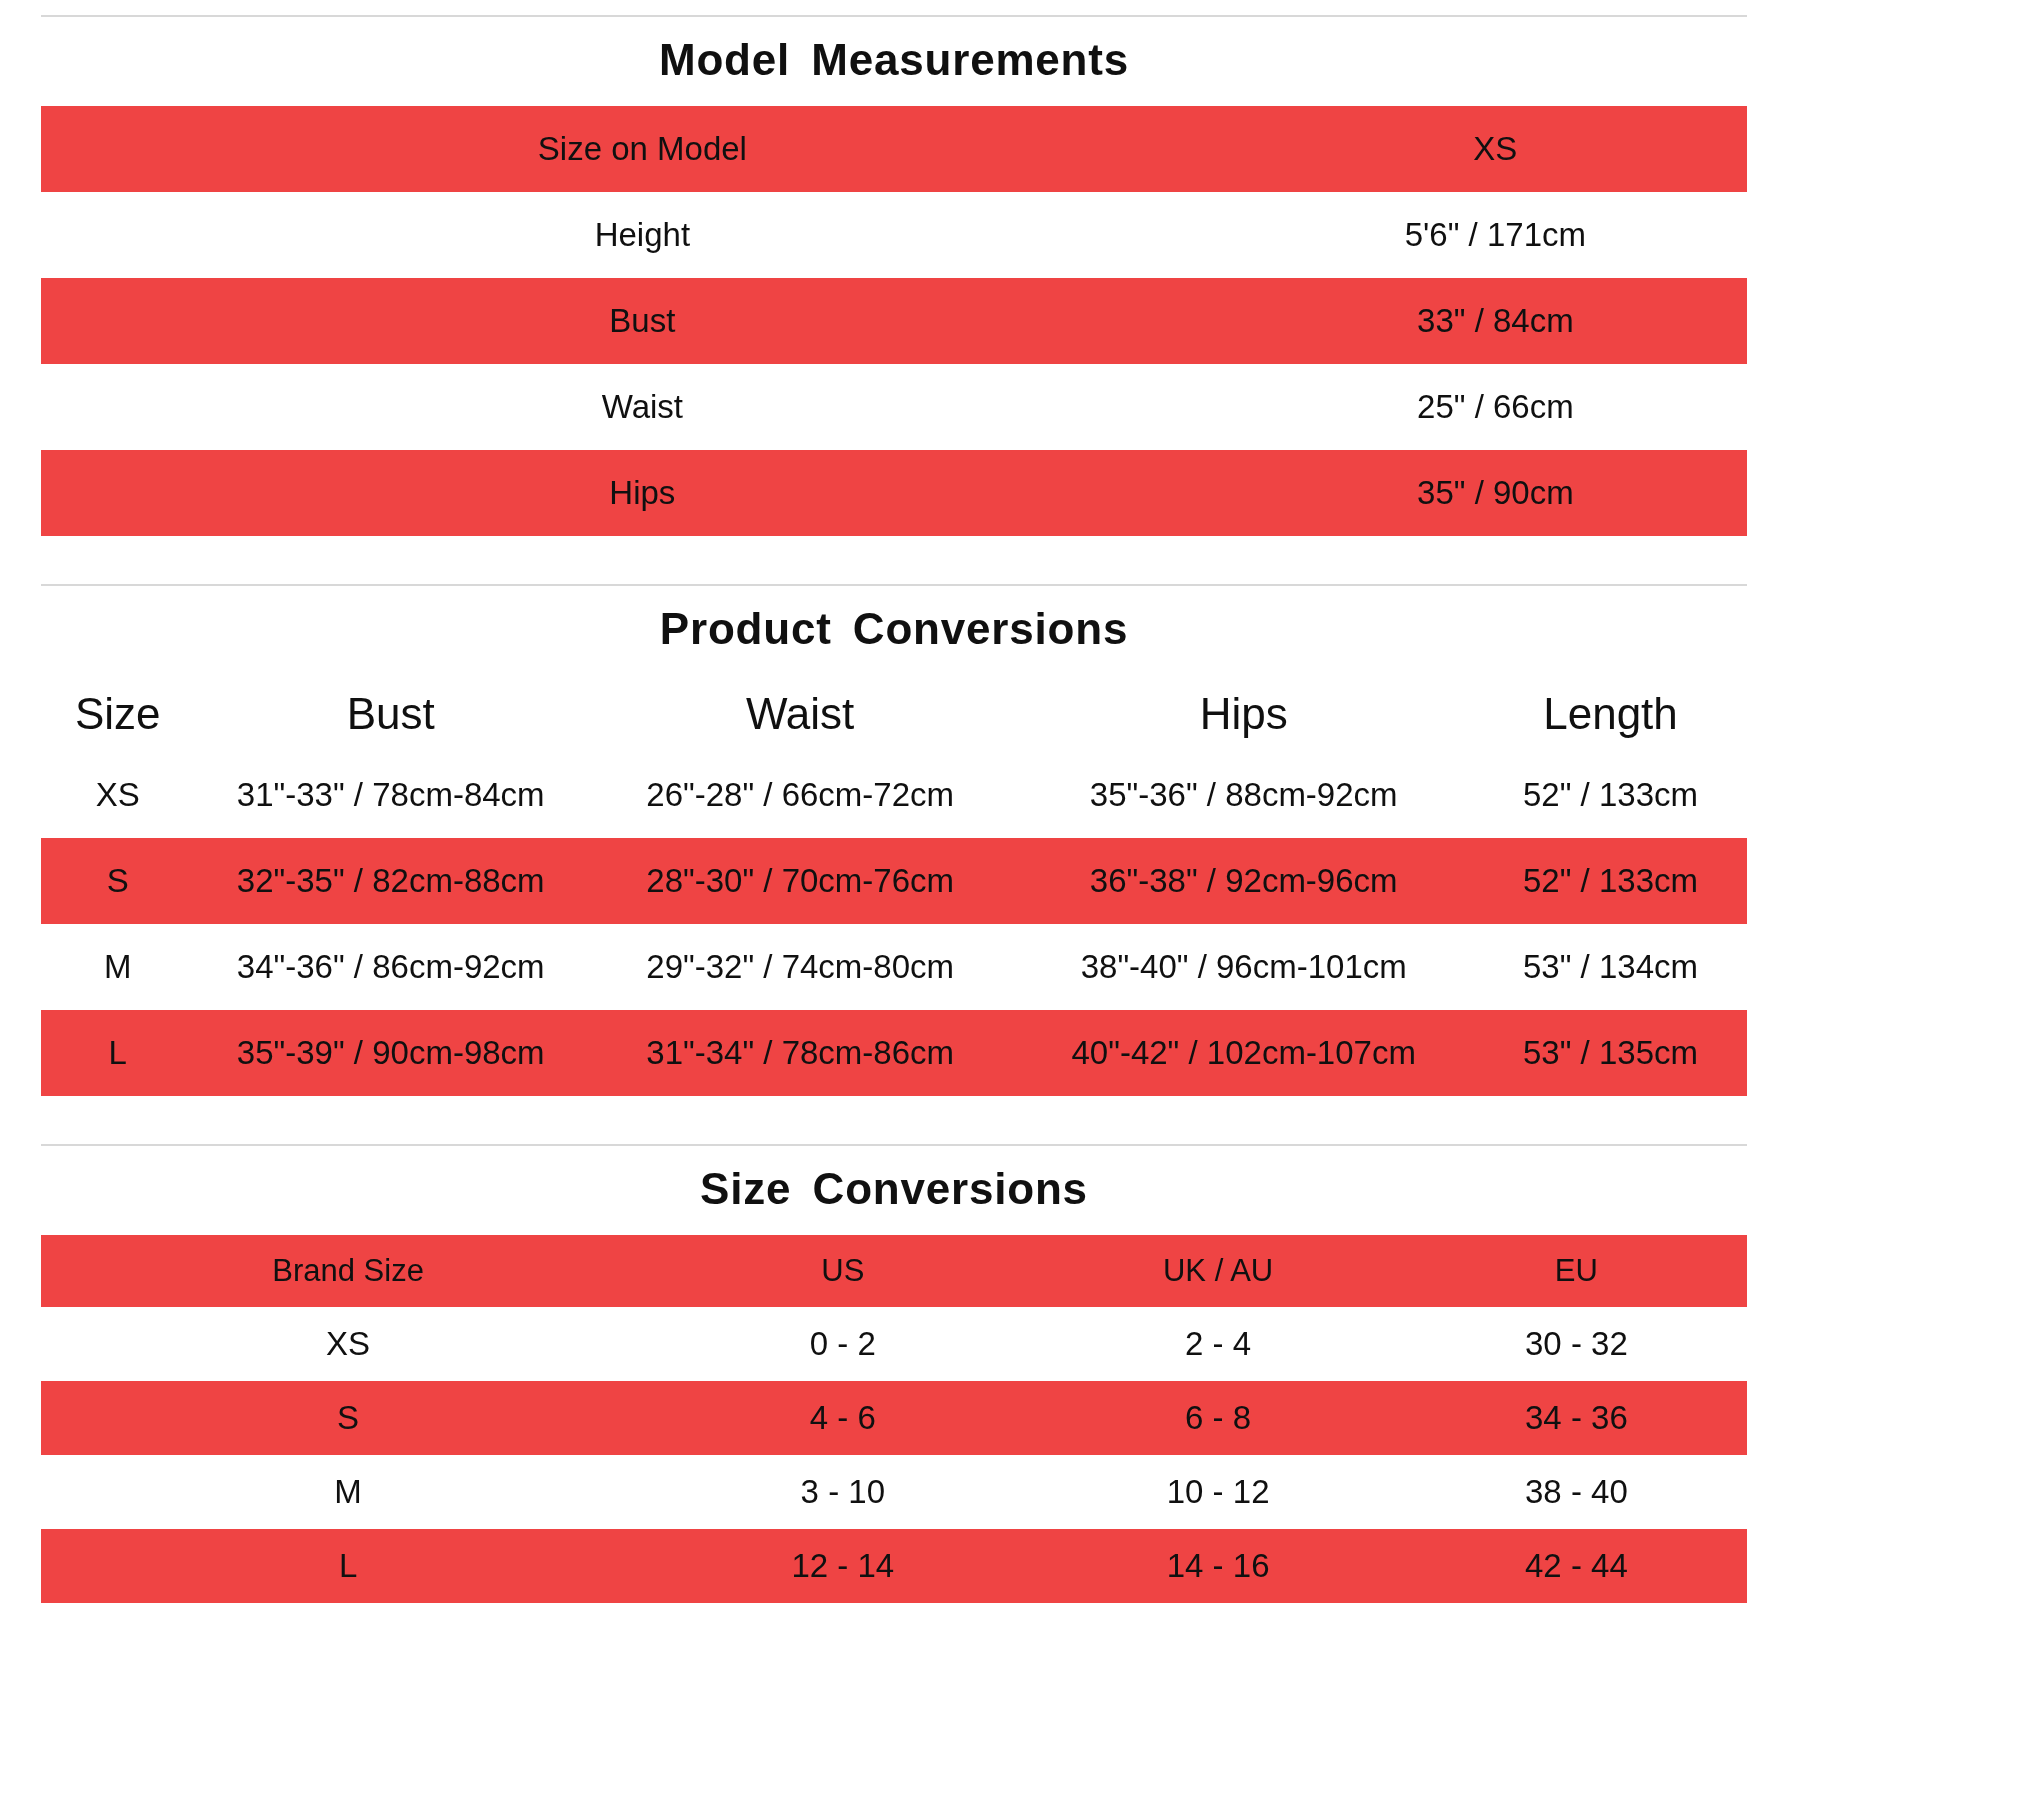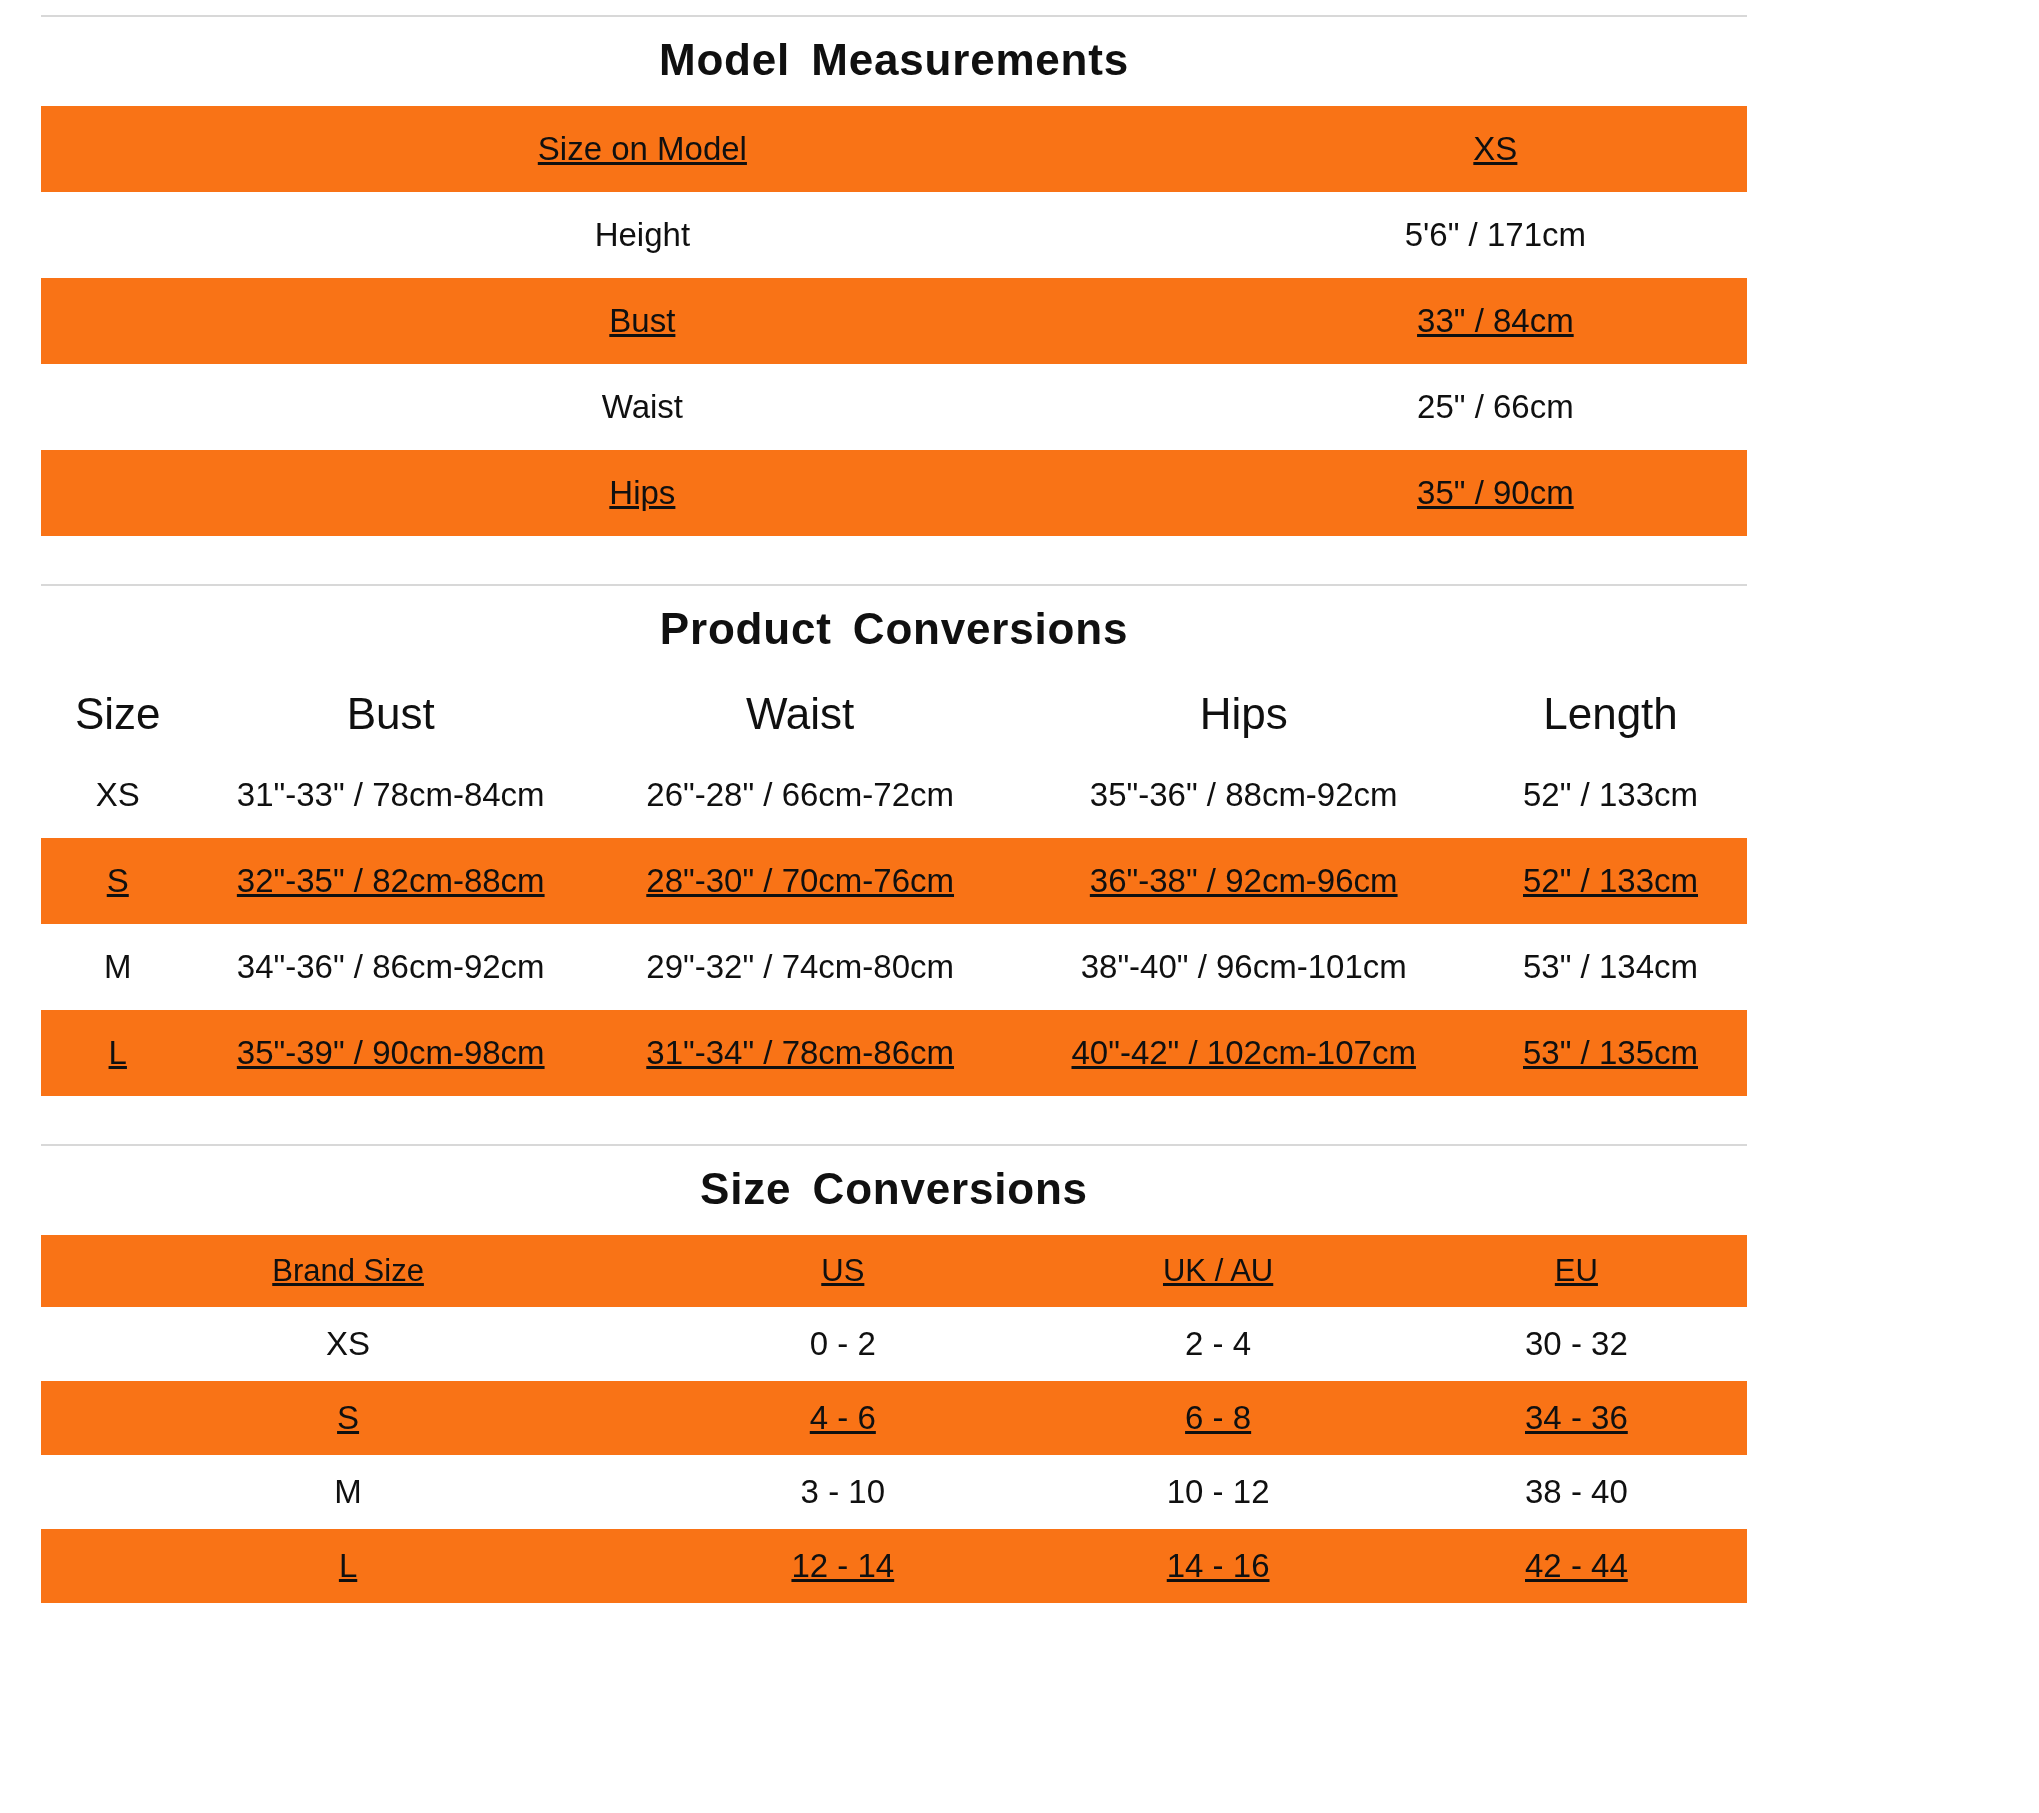--- a/index.html
+++ b/index.html
@@ -42,22 +42,21 @@
   }
   td, th {
     text-align: center;
     font-weight: normal;
     font-size: 31px;
     padding: 0;
     height: 86px;
     vertical-align: middle;
   }
   .shaded {
-    background: #f97316;
-    text-decoration: underline;
+    background: #ef4444;
   }
   
   #model-table td {
     font-size: 33px;
   }
   #model-table td.label-col {
     width: 70.5%;
   }
   #model-table td.value-col {
     width: 29.5%;

